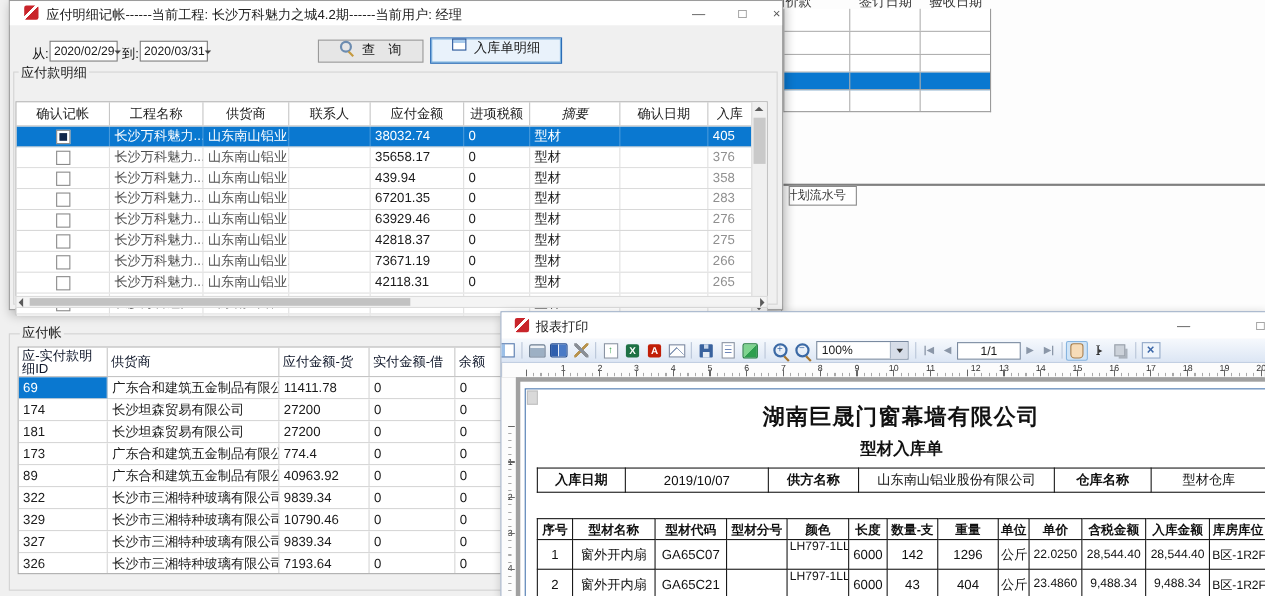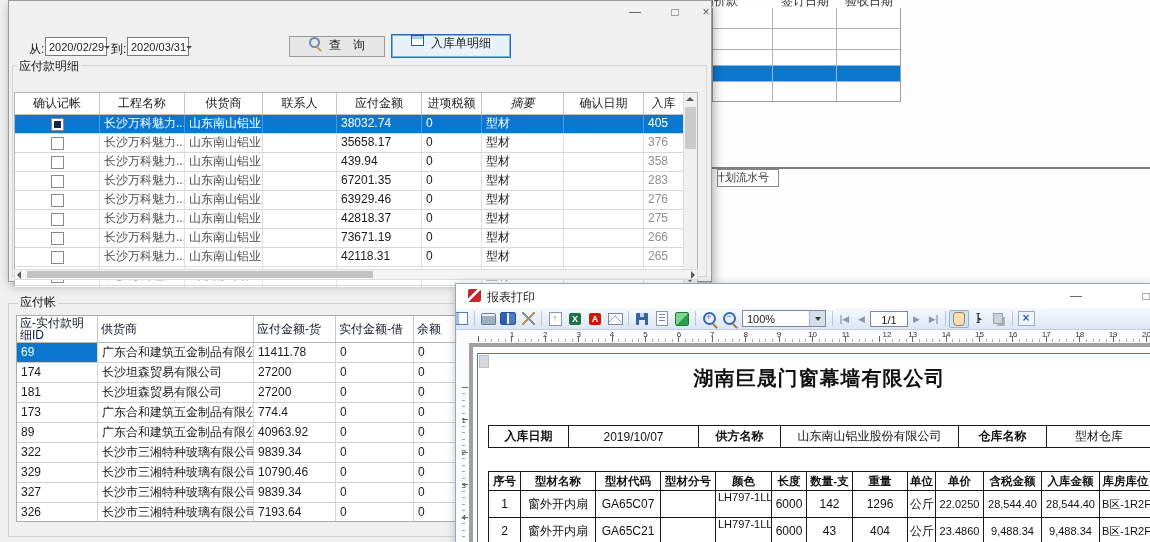--- a/index.html
+++ b/index.html
@@ -108,21 +108,21 @@
   .mag{position:relative;width:9px;height:9px;border:2px solid #3b69a5;border-radius:50%;font-size:9px;line-height:8px;color:#3b69a5;text-align:center;box-sizing:content-box}
   .mag::after{content:"";position:absolute;right:-4px;bottom:-4px;width:6px;height:2px;background:#a5742c;transform:rotate(45deg)}
   .mag.plus::before{content:"+";position:absolute;left:0;top:-1px;width:100%}
   .mag.minus::before{content:"−";position:absolute;left:0;top:-2px;width:100%}
   .zoombox{width:84px;height:17px;background:#fff;border:1px solid #7a8aa0;display:flex;align-items:center;font-size:11px;
            padding-left:4px;margin:0 3px;flex:0 0 auto;box-sizing:border-box}
   .zarr{margin-left:auto;width:15px;height:15px;background:#d6dde8;border-left:1px solid #aab6c6;display:flex;align-items:center;justify-content:center}
   .zarr::after{content:"";border:3.5px solid transparent;border-top:4px solid #333;margin-top:4px}
   .navarr{color:#8b97a8;font-size:9px;width:17px;text-align:center;flex:0 0 auto;font-weight:bold}
   .i-first::after{content:"|◀"} .i-prev::after{content:"◀"} .i-next::after{content:"▶"} .i-last::after{content:"▶|"}
-  .pagebox{width:38px;height:16px;background:#fff;border:1px solid #7a8aa0;font-size:11px;text-align:center;line-height:16px;flex:0 0 auto;box-sizing:border-box}
+  .pagebox{width:58px;height:16px;background:#fff;border:1px solid #7a8aa0;font-size:11px;text-align:center;line-height:16px;flex:0 0 auto;box-sizing:border-box}
   .toolactive{background:#cfe4f7;border:1px solid #86b4df}
   .i-hand{width:10px;height:12px;background:#f7dcb8;border:1px solid #a87f4e;border-radius:3px 3px 4px 4px}
   .i-ibeam{font-family:"DejaVu Serif","Liberation Serif",serif;font-size:12px;color:#1a1a1a;font-style:normal}
   .i-ibeam::after{content:"I"} 
   .i-ibeam2{font-size:7px;color:#333;margin-left:-2px}
   .i-ibeam2::after{content:"▸"}
   .i-copy{width:8px;height:9px;background:#ccd2da;border:1px solid #99a1ab;box-shadow:3px 3px 0 -1px #aab2bc;margin-right:3px}
   .i-closep{width:17px;height:15px;border:1px solid #93a9c8;background:#eef4fb;color:#3a66a8;font-weight:bold;font-size:12px;line-height:13px;text-align:center;box-sizing:border-box}
   .i-closep::after{content:"×"}
 
@@ -271,20 +271,24 @@
             <div class="c2" style="width: 156px;">长沙市三湘特种玻璃有限公司</div>
             <div class="c2" style="width: 82px;">7193.64</div>
             <div class="c2" style="width: 78px;">0</div>
             <div class="c2" style="width: 83px;">0</div>
           </div>
         </div>
     </div>
   </div>
 
   <div class="win win1">
+    <div class="tbar">
+      <span class="appicon"></span>
+      <span class="ttext">应付明细记帐------当前工程: 长沙万科魅力之城4.2期------当前用户: 经理</span>
+    </div>
     <span class="wbtn" style="left:612px">—</span>
     <span class="wbtn" style="left:652px">□</span>
     <span class="wbtn" style="left:683px">×</span>
 
     <span class="lbl" style="left:20px;top:40px">从:</span>
     <div class="combo" style="left:36px;top:36px;width:62px">
       <span>2020/02/29</span>
       <span class="arr"></span>
     </div>
     <span class="lbl" style="left:102px;top:40px">到:</span>
@@ -566,20 +570,21 @@
         <span class="rnumv" style="top: 109px;">2</span>
         <span class="rnumv" style="top: 141.5px;">3</span>
         <span class="rnumv" style="top: 174px;">4</span>
       </div>
 
     <div class="preview">
       <div class="page">
         <div class="pageline"></div>
         <div class="pagecorner"></div>
         <div class="rcompany">湖南巨晟门窗幕墙有限公司</div>
+        <div class="rform">型材入库单</div>
         <table class="rtab" id="info-table">
           <colgroup>
               <col style="width:80px">
               <col style="width:130px">
               <col style="width:82px">
               <col style="width:178px">
               <col style="width:88px">
               <col style="width:105px">
             </colgroup>
           <tbody>

